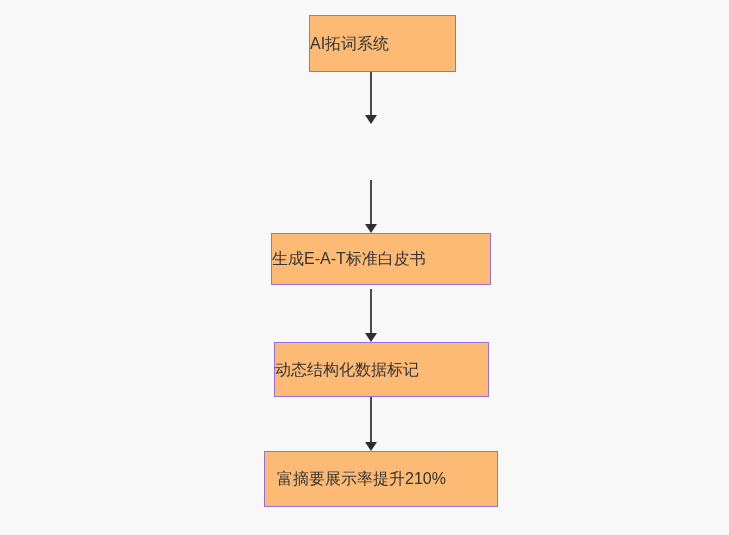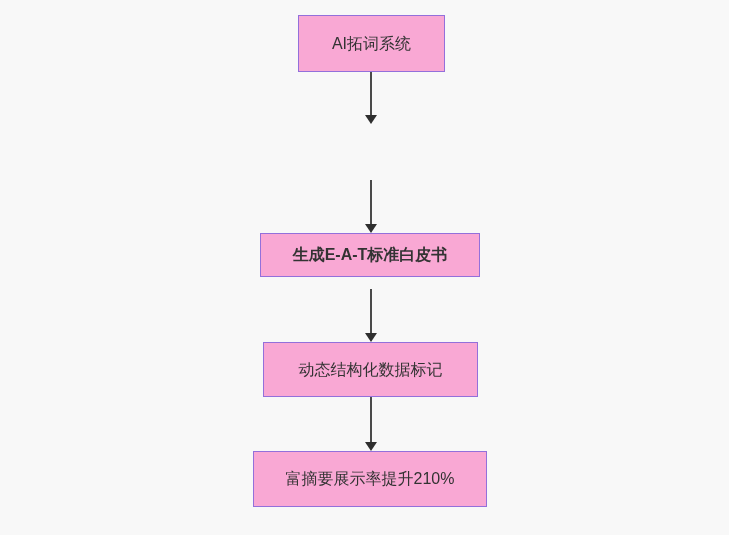--- a/index.html
+++ b/index.html
@@ -12,25 +12,25 @@
   .canvas {
     position: relative;
     width: 729px;
     height: 535px;
     background: #f8f8f8;
     overflow: hidden;
   }
   .node {
     position: absolute;
     box-sizing: border-box;
-    background: #f9a8d4;
+    background: #fdba74;
     border: 1.5px solid #9370db;
     display: flex;
     align-items: center;
-    justify-content: center;
+    margin-left: 11px;
   }
   .node-label {
     color: #333333;
     font-size: 16px;
     line-height: 1.2;
     white-space: nowrap;
     text-align: center;
   }
   .edge-line {
     position: absolute;
@@ -55,31 +55,31 @@
     <span class="node-label">AI拓词系统</span>
   </div>
 
   <div class="edge-line" style="left:369.5px; top:72px; height:43px;"></div>
   <div class="edge-head" style="left:364.5px; top:115px;"></div>
 
 
   <div class="edge-line" style="left:369.5px; top:180px; height:44px;"></div>
   <div class="edge-head" style="left:364.5px; top:224px;"></div>
 
-  <div class="node" style="left:260px; top:233px; width:220px; height:44px;font-weight:bold;">
+  <div class="node" style="left:260px; top:233px; width:220px; height:52px;">
     <span class="node-label">生成E-A-T标准白皮书</span>
   </div>
 
   <div class="edge-line" style="left:369.5px; top:289px; height:44px;"></div>
   <div class="edge-head" style="left:364.5px; top:333px;"></div>
 
   <div class="node" style="left:263px; top:342px; width:215px; height:55px;">
     <span class="node-label">动态结构化数据标记</span>
   </div>
 
   <div class="edge-line" style="left:369.5px; top:397px; height:45px;"></div>
   <div class="edge-head" style="left:364.5px; top:442px;"></div>
 
-  <div class="node" style="left:253px; top:451px; width:234px; height:56px;">
+  <div class="node" style="left:253px; top:451px; width:234px; height:56px;padding-left:12px;">
     <span class="node-label">富摘要展示率提升210%</span>
   </div>
 
 </div>
 
 </body></html>

